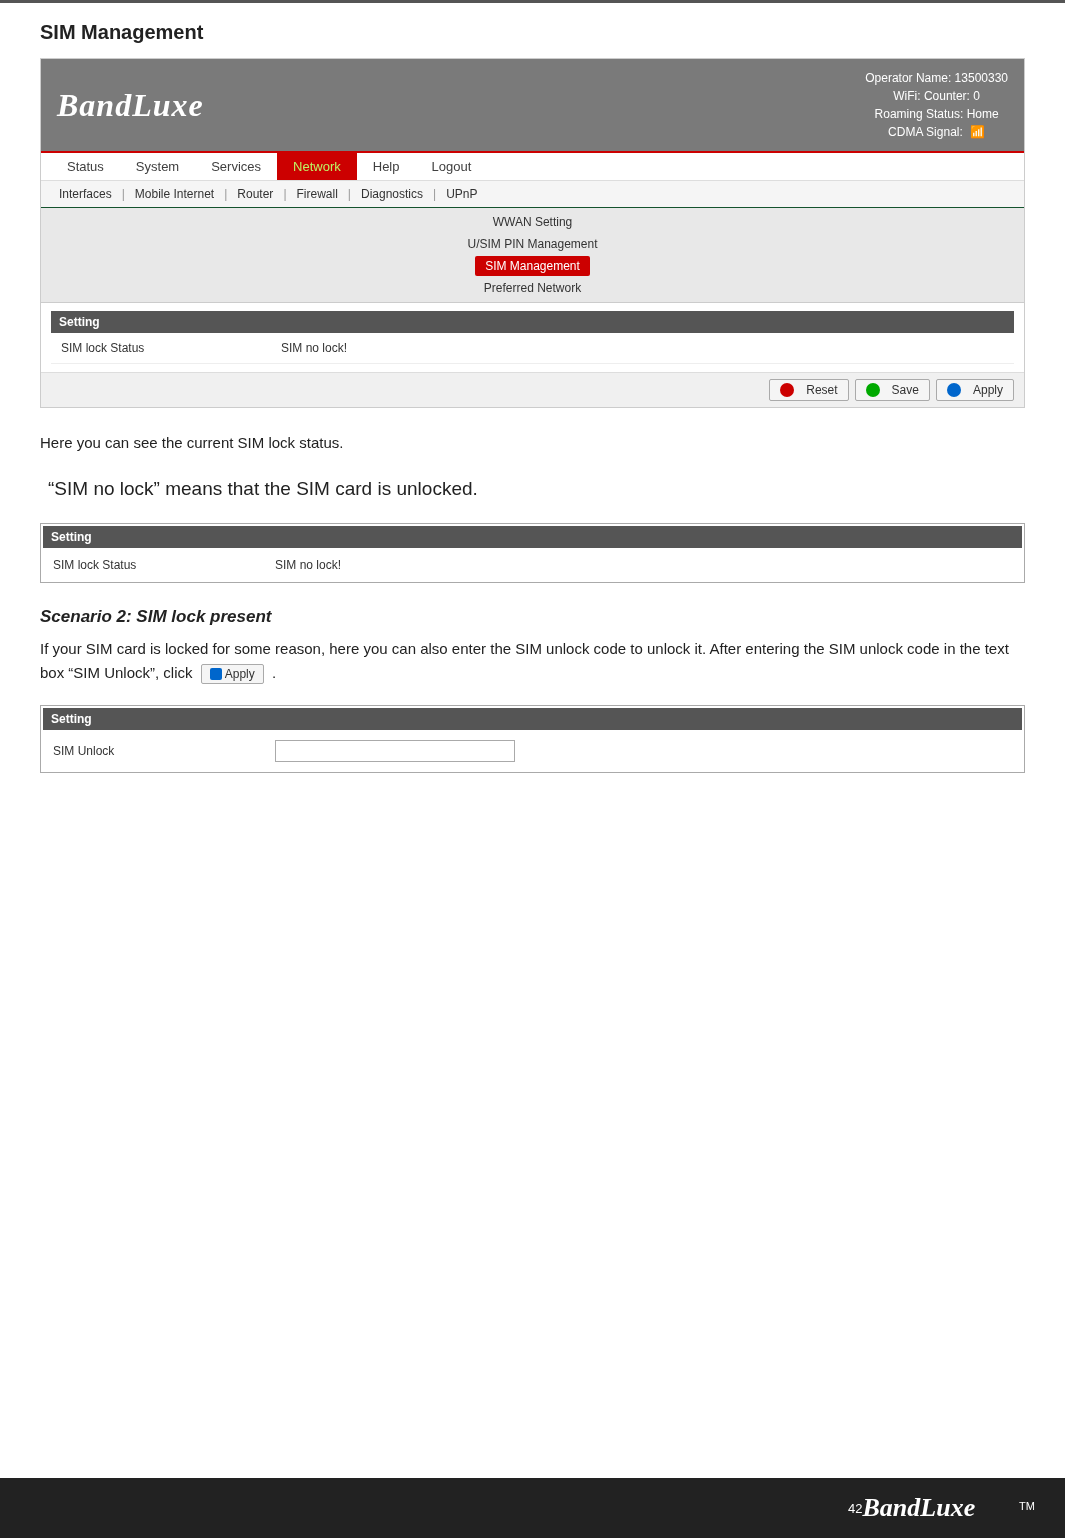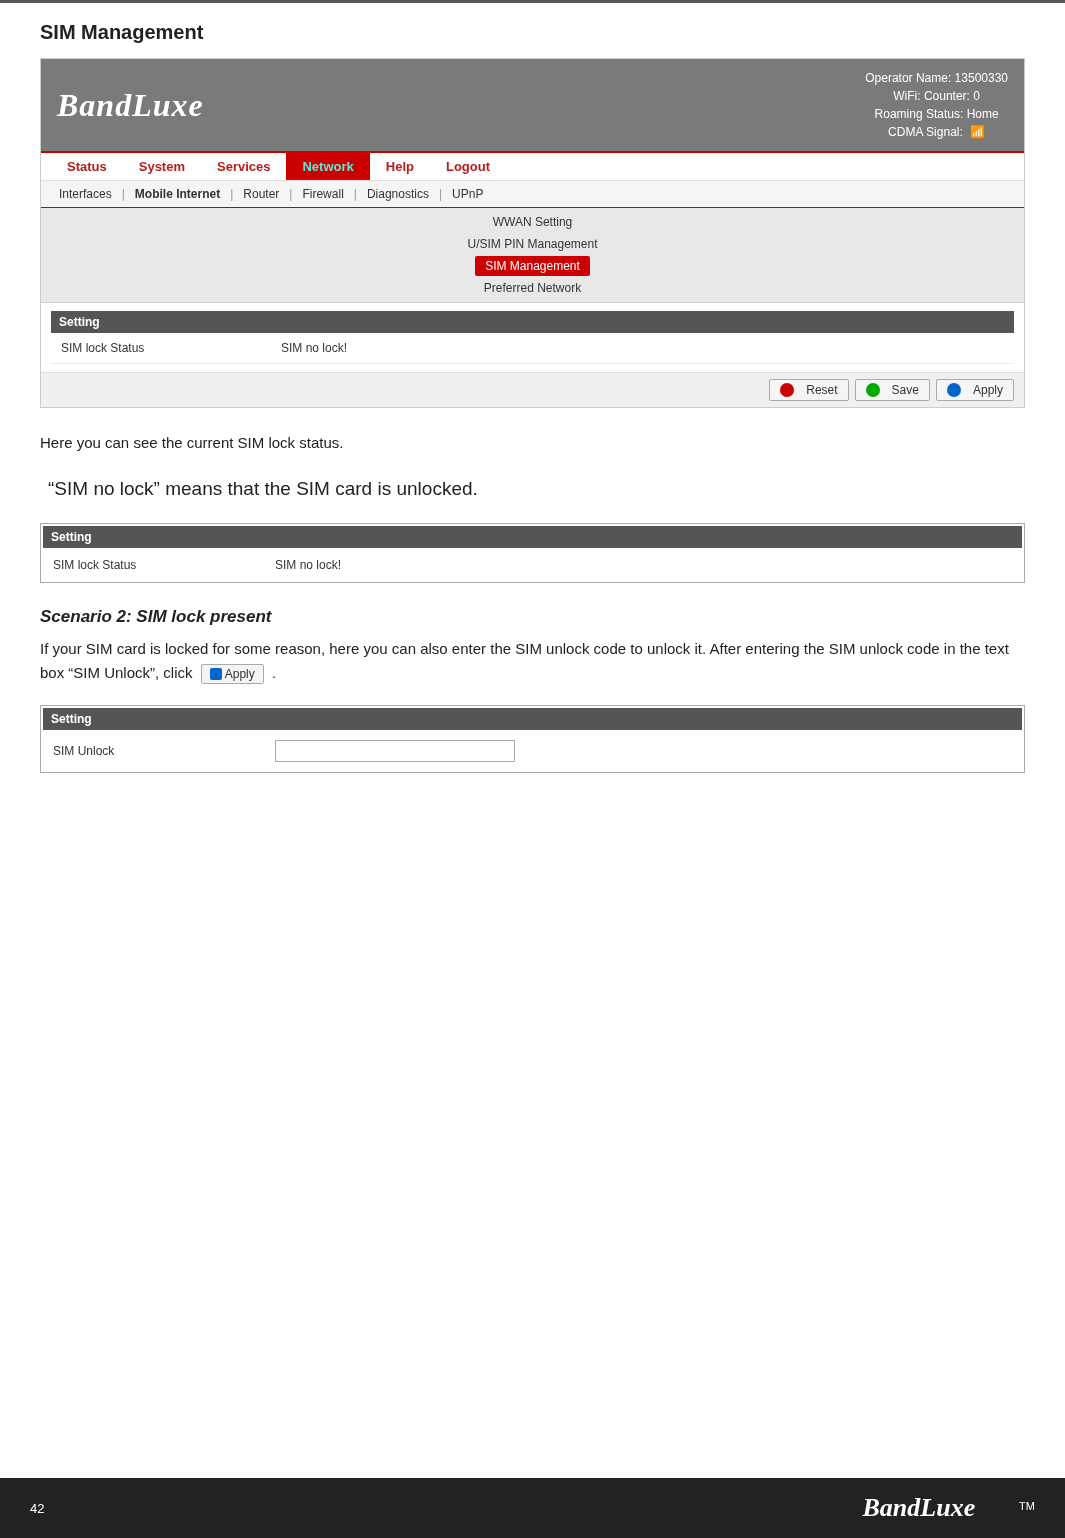--- a/index.html
+++ b/index.html
@@ -64,51 +64,50 @@
       border-top: 2px solid #cc0000;
       border-bottom: 1px solid #ddd;
       display: flex;
       align-items: center;
       padding: 0 10px;
     }
 
     .nav-item {
       padding: 6px 16px;
       font-size: 13px;
-      color: #b91c1c;
+      color: #404040;
       cursor: pointer;
       white-space: nowrap;
-      font-weight: bold;
     }
 
     .nav-item.active {
       background: #cc0000;
-      color: #5eead4;
-      font-weight: bold;
+      color: #bef264;
+      font-weight: normal;
     }
 
     
     .sub-nav {
       background: #f5f5f5;
       border-bottom: 1px solid #14532d;
       display: flex;
       align-items: center;
       padding: 4px 10px;
       font-size: 12px;
     }
 
     .sub-nav-item {
       padding: 2px 8px;
       color: #333;
       cursor: pointer;
       white-space: nowrap;
     }
 
     .sub-nav-item.bold {
-      font-weight: bold;
+      font-weight: normal;
     }
 
     .sub-nav-sep {
       color: #999;
       margin: 0 2px;
     }
 
     
     .tab-nav {
       background: #e8e8e8;
@@ -268,21 +267,21 @@
     
     .page-footer {
       position: absolute;
       bottom: 0;
       left: 0;
       right: 0;
       height: 60px;
       background: #222;
       display: flex;
       align-items: center;
-      justify-content: space-between;
+      justify-content: flex-end;
       padding: 0 30px;
     }
 
     .footer-page-num {
       color: #fff;
       font-size: 13px;
     }
 
     .footer-logo {
       font-family: Georgia, serif;

